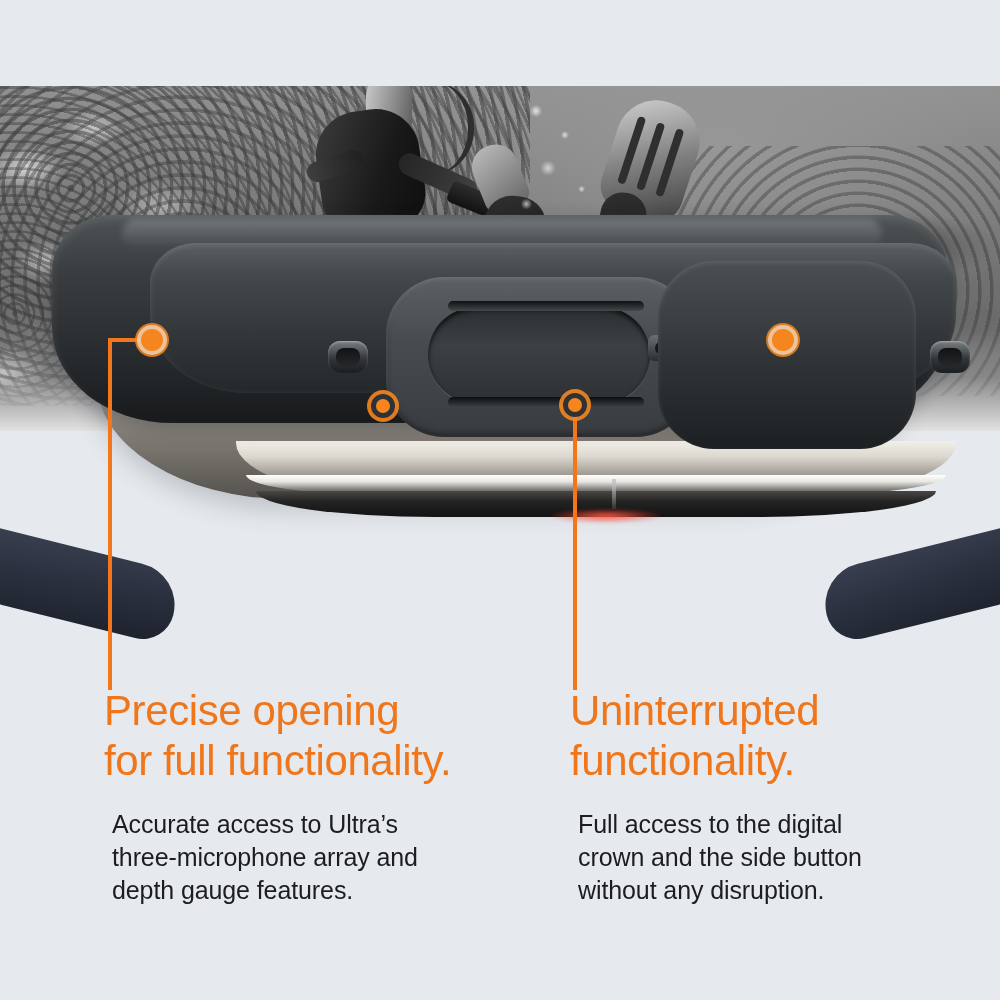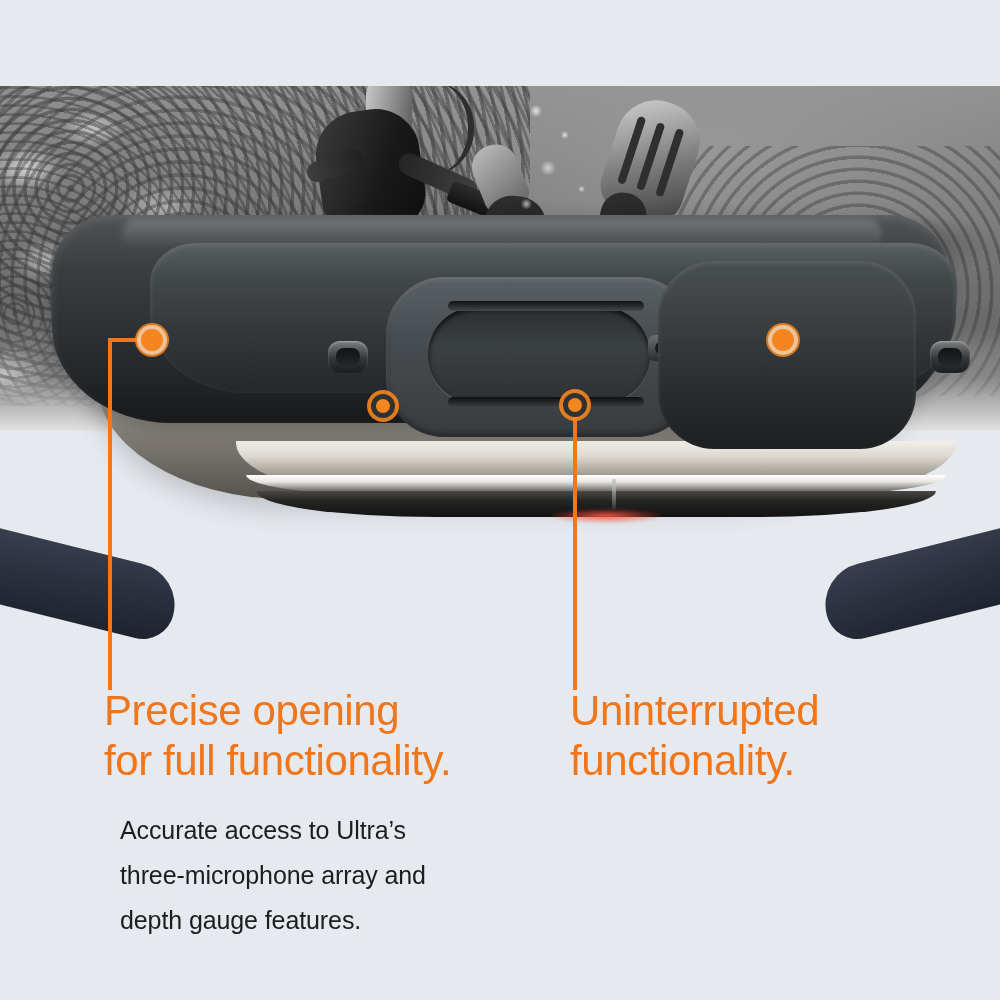--- a/index.html
+++ b/index.html
@@ -266,23 +266,23 @@
   .col-2{left:570px;width:400px;}
   .headline{
     color:#F0761C;
     font-size:42px;line-height:50px;
     font-weight:400;letter-spacing:-.4px;
     margin:0 0 22px 0;
     white-space:pre-line;
   }
   .body{
     color:#1b1d20;
-    font-size:25px;line-height:45px;
+    font-size:25px;line-height:33px;
     font-weight:400;letter-spacing:-.1px;
-    margin:16px;
+    margin:8px;
     white-space:pre-line;
   }
 </style>
 </head>
 <body>
 
 <div id="stage">
 
   <div class="photo">
     <div class="ph-water"></div>
@@ -371,17 +371,20 @@
       <h2 class="headline">Precise opening
 for full functionality.</h2>
       <p class="body">Accurate access to Ultra’s
 three-microphone array and
 depth gauge features.</p>
     </div>
 
     <div class="col col-2">
       <h2 class="headline">Uninterrupted
 functionality.</h2>
+      <p class="body">Full access to the digital
+crown and the side button
+without any disruption.</p>
     </div>
 
   </div>
 
 </div>
 
 </body></html>

